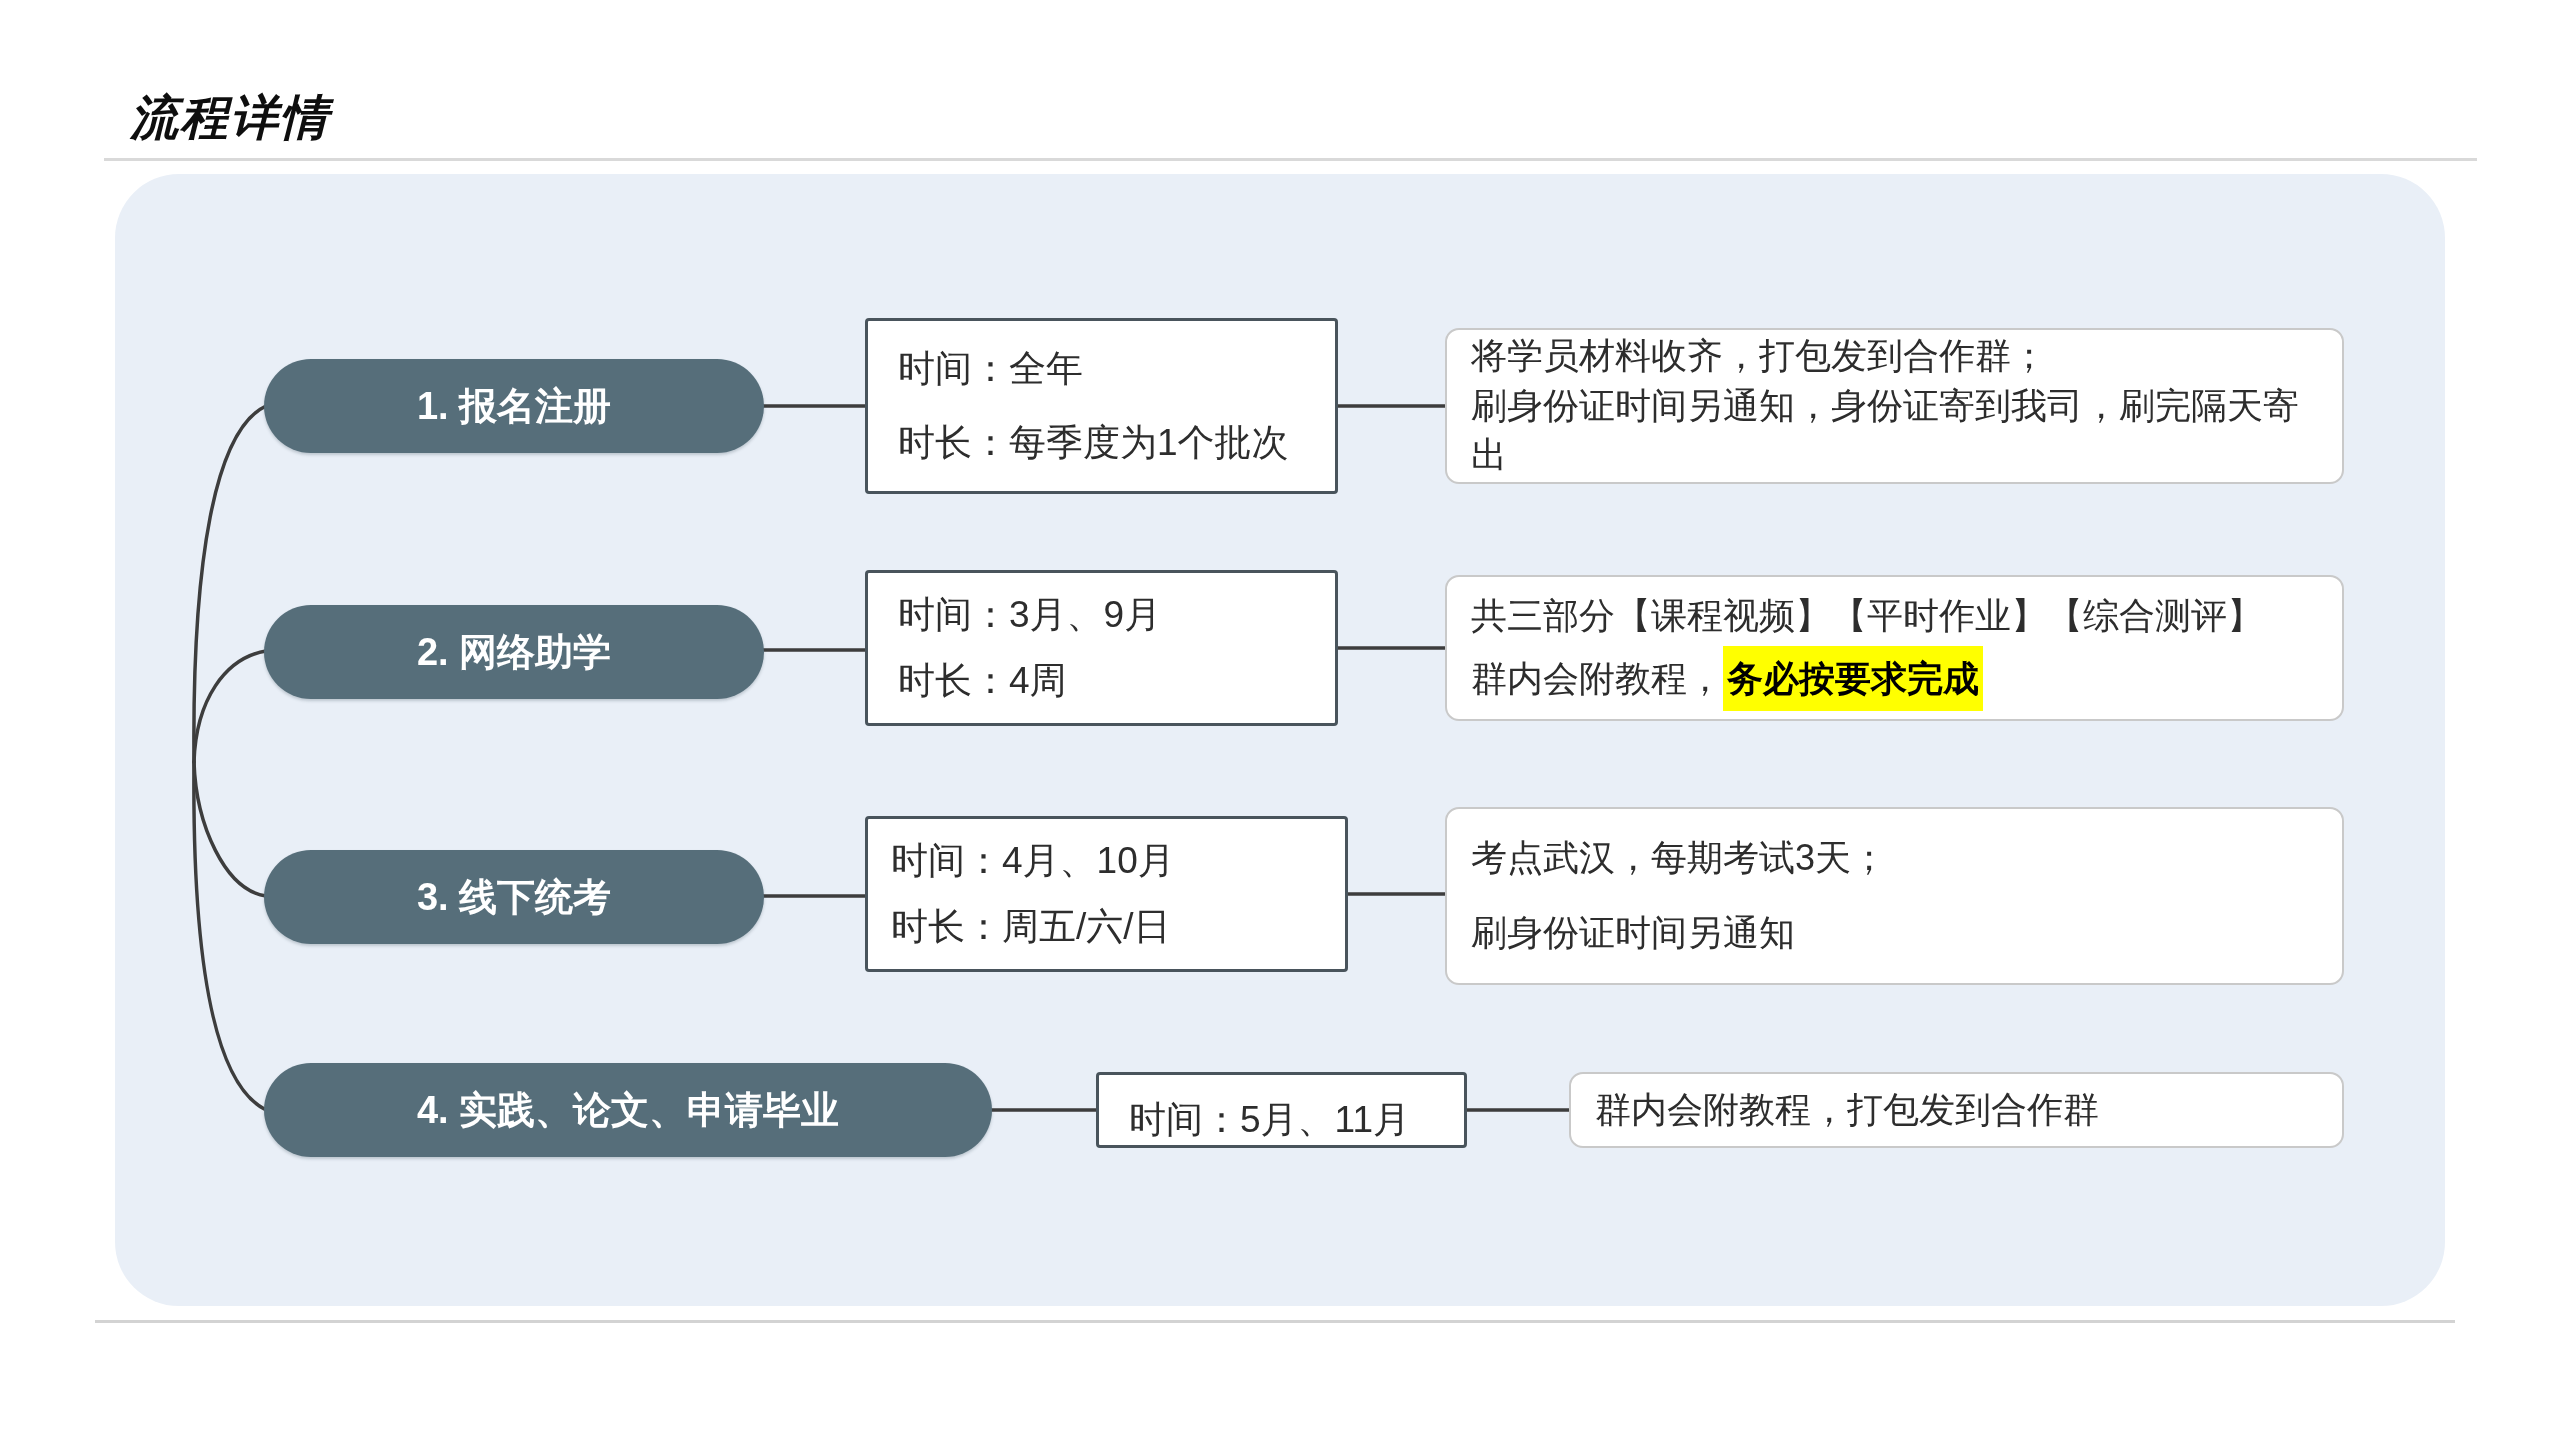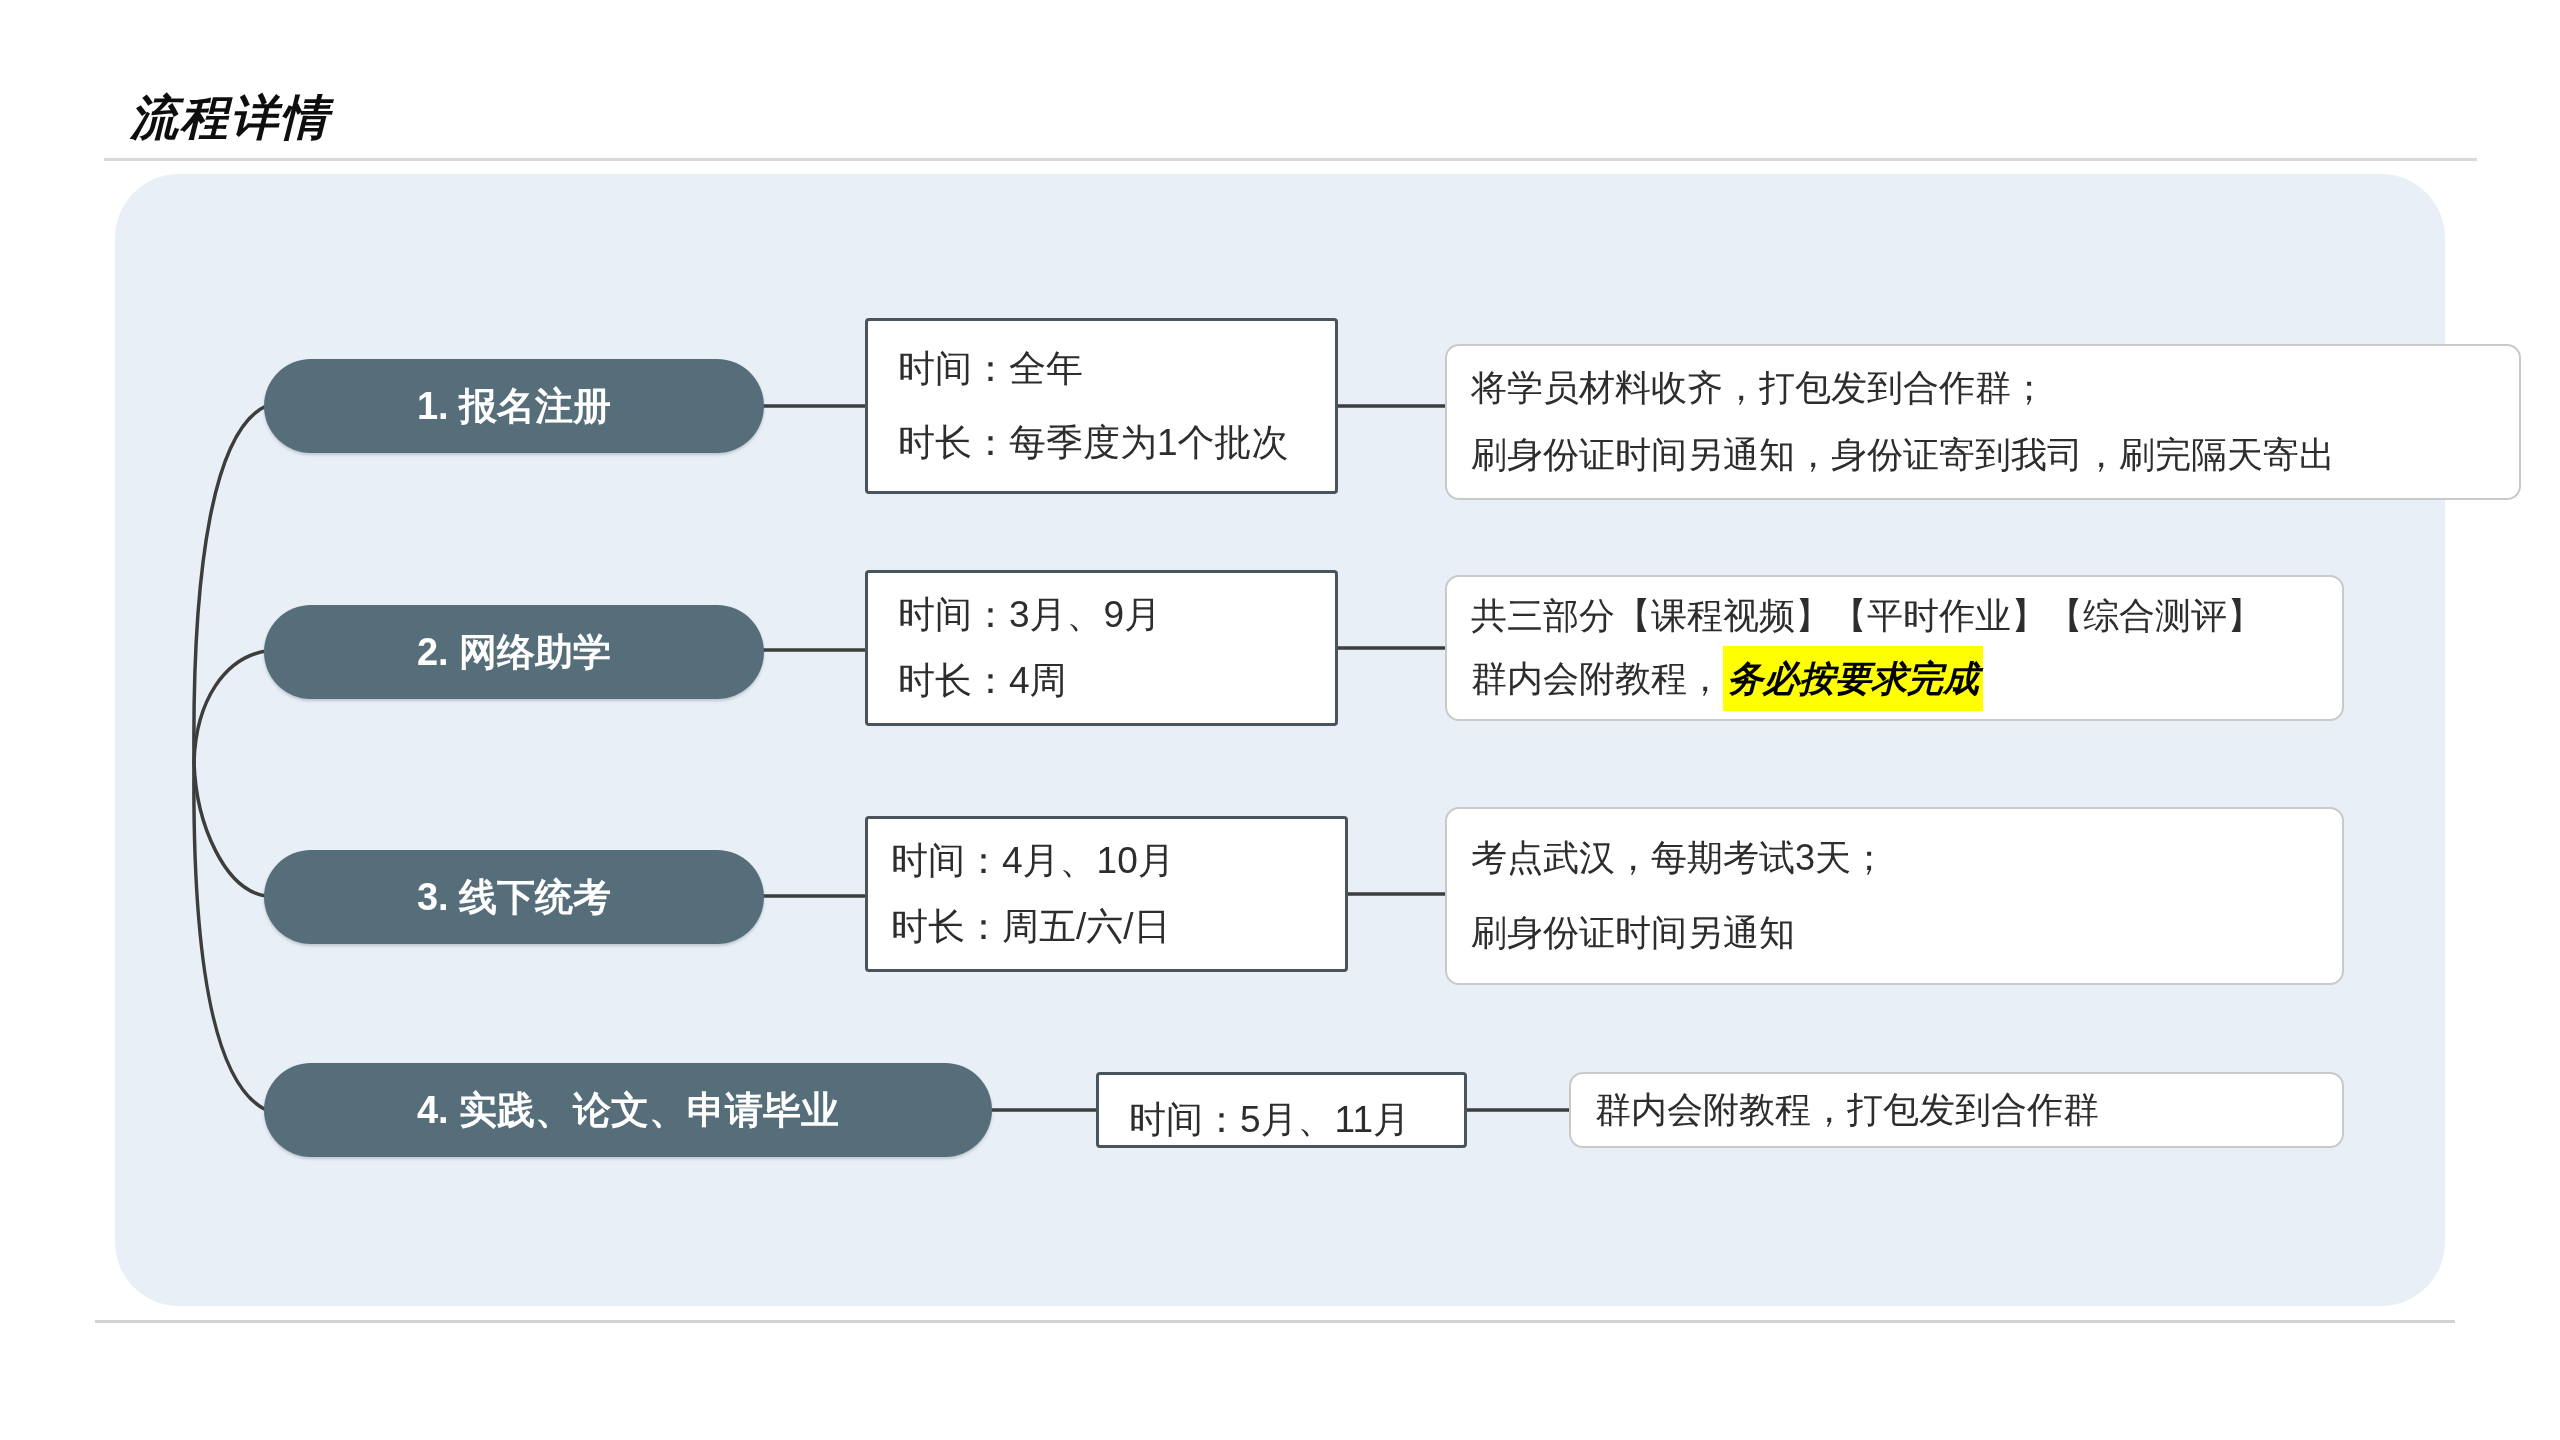--- a/index.html
+++ b/index.html
@@ -49,32 +49,31 @@
     position:absolute;z-index:2;
     background:#ffffff;border:2px solid #c9c9c9;border-radius:14px;
     display:flex;flex-direction:column;justify-content:space-evenly;
     padding-left:24px;padding-right:12px;box-sizing:border-box;
     font-size:36px;color:#2d2d2d;
   }
   .line{white-space:pre-wrap;}
   .hl{
     background:#ffff00;font-weight:700;color:#000;
     padding:12px 4px;
-    font-style:italic;
   }
   
   .pill-1{left:264px;top:359px;width:500px;height:94px;}
   .pill-2{left:264px;top:605px;width:500px;height:94px;}
   .pill-3{left:264px;top:850px;width:500px;height:94px;}
   .pill-4{left:264px;top:1063px;width:728px;height:94px;}
   .time-1{left:865px;top:318px;width:473px;height:176px;}
   .time-2{left:865px;top:570px;width:473px;height:156px;}
   .time-3{left:865px;top:816px;width:483px;height:156px;padding-left:23px;}
   .time-4{left:1096px;top:1072px;width:371px;height:76px;justify-content:flex-end;}
-  .detail-1{left:1445px;top:344px;width:1076px;height:156px;}
+  .detail-1{left:1445px;top:328px;width:899px;height:156px;}
   .detail-2{left:1445px;top:575px;width:899px;height:146px;}
   .detail-3{left:1445px;top:807px;width:899px;height:178px;}
   .detail-4{left:1569px;top:1072px;width:775px;height:76px;justify-content:center;}
 </style>
 </head>
 <body>
 
 <div class="slide">
 
   <h1 class="page-title">流程详情</h1>

